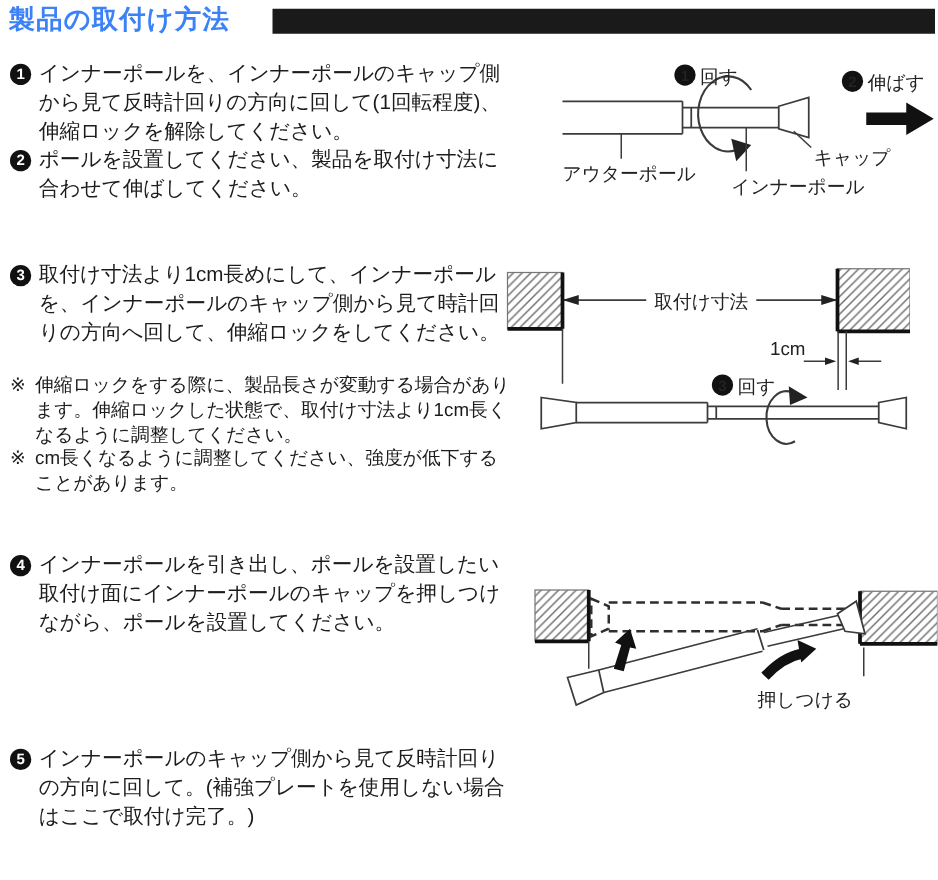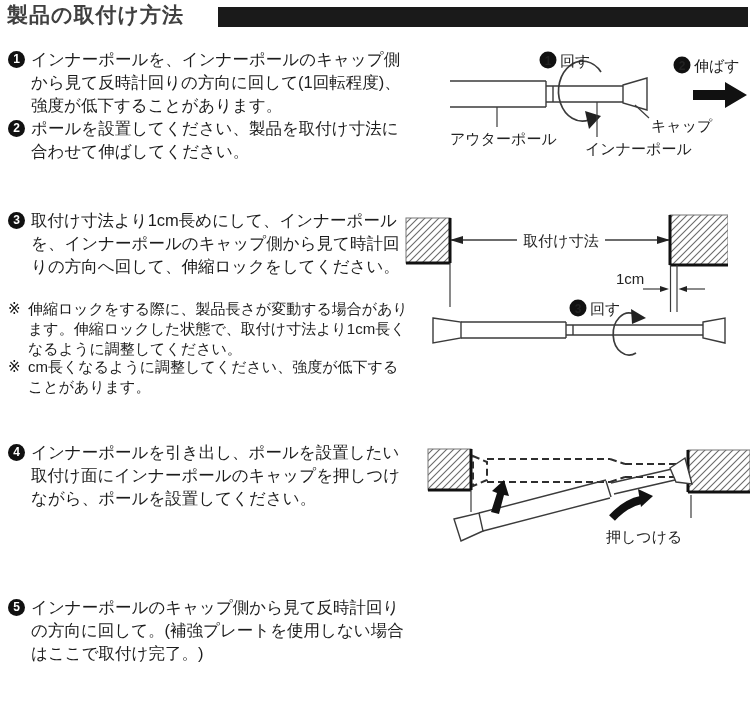--- a/index.html
+++ b/index.html
@@ -4,21 +4,21 @@
 <style>
   html,body{margin:0;padding:0;}
   body{
     width:750px;height:704px;overflow:hidden;background:#fff;
     font-family:"Liberation Sans","DejaVu Sans",sans-serif;
     color:#1c1c1c;position:relative;
   }
   .page{position:absolute;inset:0;}
   .title{
     position:absolute;left:7px;top:1px;margin:0;
-    font-size:21px;font-weight:bold;color:#404040;letter-spacing:1px;
+    font-size:21px;font-weight:bold;color:#3b82f6;letter-spacing:1px;
   }
   .title-bar{position:absolute;left:218px;top:7px;width:530px;height:20px;background:#1a1a1a;}
   .step{position:absolute;left:8px;width:404px;font-size:16.5px;line-height:23px;}
   .step .num{
     position:absolute;left:0;top:3px;width:17px;height:17px;border-radius:50%;
     background:#111;color:#fff;font-size:12px;line-height:17px;text-align:center;font-weight:bold;
   }
   .step .txt{display:block;padding-left:23px;}
   .note{position:absolute;left:8px;width:400px;font-size:15px;line-height:20px;}
   .note .mark{position:absolute;left:0;top:0;}
@@ -30,21 +30,21 @@
 </head>
 <body>
 
 <div class="page">
 
   <h1 class="title">製品の取付け方法</h1>
   <div class="title-bar"></div>
 
   <div class="step" style="top:48px">
     <span class="num">1</span>
-    <span class="txt">インナーポールを、インナーポールのキャップ側から見て反時計回りの方向に回して(1回転程度)、強度が低下することがあります。</span>
+    <span class="txt">インナーポールを、インナーポールのキャップ側から見て反時計回りの方向に回して(1回転程度)、伸縮ロックを解除してください。</span>
   </div>
 
   <div class="step" style="top:117px">
     <span class="num">2</span>
     <span class="txt">ポールを設置してください、製品を取付け寸法に合わせて伸ばしてください。</span>
   </div>
 
   <div class="step" style="top:209px">
     <span class="num">3</span>
     <span class="txt">取付け寸法より1cm長めにして、インナーポールを、インナーポールのキャップ側から見て時計回りの方向へ回して、伸縮ロックをしてください。</span>
@@ -132,21 +132,21 @@
         <polygon points="30,113 58,117 58,133 30,138"></polygon>
         <path d="M58,117 H163 M58,133 H163 M163,117 V133" fill="none"></path>
         <path d="M170,120 H300 M170,130 H300 M170,120 V130 M163,120 H170 M163,130 H170" fill="none"></path>
         <polygon points="300,117 322,113 322,138 300,133"></polygon>
       </g>
       <path d="M233,148 A16,21 0 1 1 231,109" fill="none" stroke="#3b3b3b" stroke-width="1.7"></path>
       <polygon points="243,113 228,104 229,119" fill="#222"></polygon>
     </svg>
   </div>
 
-  <div class="diagram" style="left:420px;top:434px;width:330px;height:140px">
+  <div class="diagram" style="left:420px;top:457px;width:330px;height:140px">
     <svg width="330" height="140" viewBox="0 0 330 140">
       <defs>
         <pattern id="hatchB" width="7" height="7" patternUnits="userSpaceOnUse">
           <path d="M-1,8 L8,-1 M-2,2 L2,-2 M5,9 L9,5" stroke="#6a6a6a" stroke-width="1.1" fill="none"></path>
         </pattern>
       </defs>
       <rect x="8" y="15" width="43" height="41" fill="url(#hatchB)" stroke="#777" stroke-width="1"></rect>
       <path d="M51,15 V56 M8,56 H51" stroke="#111" stroke-width="3" fill="none"></path>
       <rect x="268" y="16" width="62" height="42" fill="url(#hatchB)" stroke="#777" stroke-width="1"></rect>
       <path d="M268,16 V58 M268,58 H330" stroke="#111" stroke-width="3" fill="none"></path>

